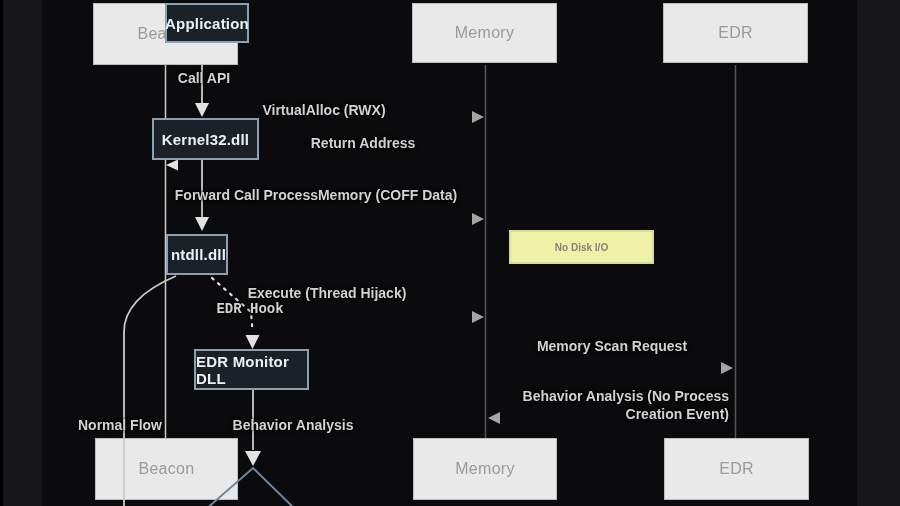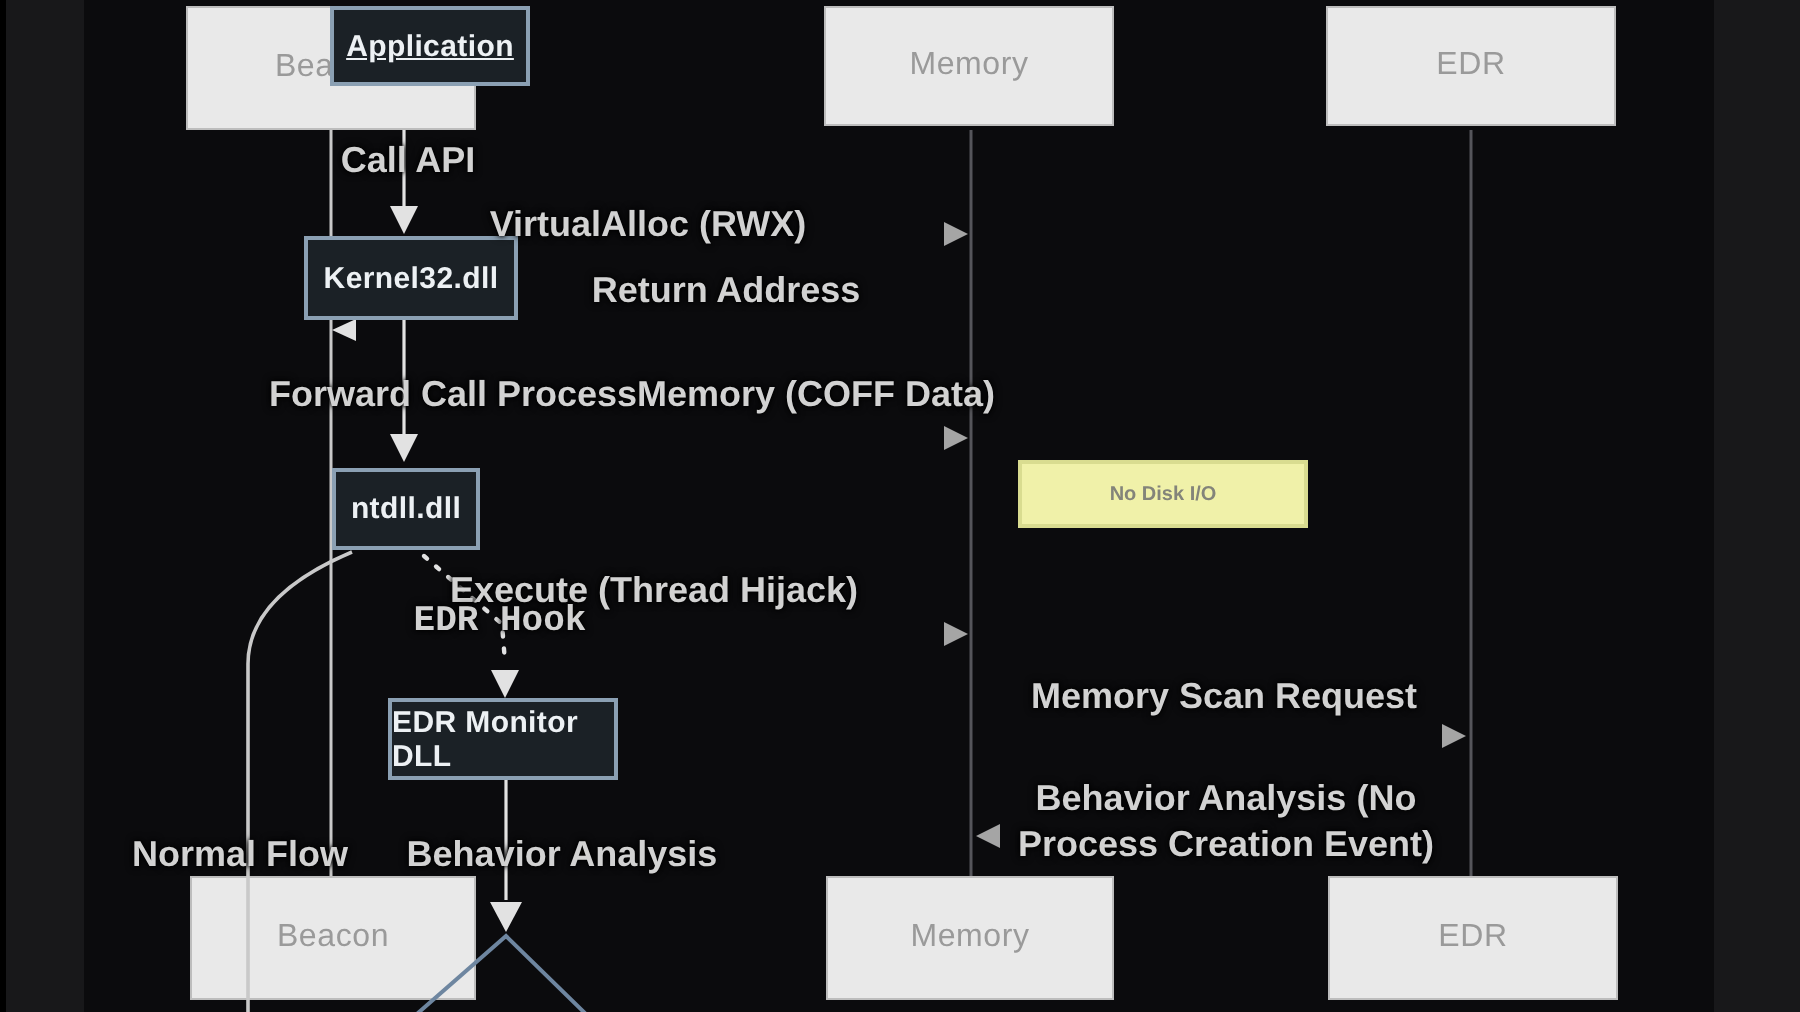--- a/index.html
+++ b/index.html
@@ -31,24 +31,24 @@
   .box-note{
     background:var(--note-fill,#f0f1a9);
     border:2px solid var(--note-border,#d9dc90);
     color:var(--note-text,#83847a);
     font-size:10px;font-weight:700;
   }
 
   .msg{
     position:absolute;transform:translateX(-50%);
     color:var(--label-text,#d2d2d2);
-    font-size:18px;font-weight:700;white-space:nowrap;
+    font-size:14px;font-weight:700;white-space:nowrap;
     text-shadow:0 0 4px #000,0 0 2px #000;
   }
-  .msg-wrap{white-space:normal;text-align:center;line-height:1.28;}
+  .msg-wrap{white-space:normal;text-align:right;line-height:1.28;}
 
   .lifeline{stroke-width:1.5;fill:none;}
   .ll-bright{stroke:var(--line-bright,#b5b5b5);}
   .ll-dim{stroke:var(--line-dim,#55555a);}
   .arrow-line{stroke:var(--line-white,#e2e2e2);stroke-width:1.6;fill:none;}
   .head-white{fill:var(--line-white,#e2e2e2);}
   .head-gray{fill:var(--arrow-gray,#a5a5a5);}
   .dotted{stroke:var(--line-white,#e2e2e2);stroke-width:2.2;fill:none;
           stroke-dasharray:2 6;stroke-linecap:round;}
   .flow-curve{stroke:var(--line-bright,#d6d6d6);stroke-width:1.8;fill:none;}
@@ -92,27 +92,27 @@
   <div class="box box-light" style="left:93px;top:3px;width:145px;height:62px;">
       <span>Beacon</span>
     </div>
   <div class="box box-light" style="left:412px;top:3px;width:145px;height:60px;">
       <span>Memory</span>
     </div>
   <div class="box box-light" style="left:663px;top:3px;width:145px;height:60px;">
       <span>EDR</span>
     </div>
 
-  <div class="box box-dark" style="left:165px;top:3px;width:100px;height:40px;text-decoration:underline;">
+  <div class="box box-dark" style="left:165px;top:3px;width:84px;height:40px;">
       <span>Application</span>
     </div>
   <div class="box box-dark" style="left:152px;top:118px;width:107px;height:42px;">
       <span>Kernel32.dll</span>
     </div>
-  <div class="box box-dark" style="left:166px;top:234px;width:74px;height:41px;">
+  <div class="box box-dark" style="left:166px;top:234px;width:62px;height:41px;justify-content:flex-end;">
       <span>ntdll.dll</span>
     </div>
   <div class="box box-dark" style="left:194px;top:349px;width:115px;height:41px;">
       <span>EDR Monitor DLL</span>
     </div>
 
   <div class="box box-note" style="left:509px;top:230px;width:145px;height:34px;">
       <span>No Disk I/O</span>
     </div>
 
@@ -137,15 +137,15 @@
 
   <div class="msg" style="left:204px;top:70px;">Call API</div>
   <div class="msg" style="left:324px;top:102px;">VirtualAlloc (RWX)</div>
   <div class="msg" style="left:347px;top:135px;padding-left:32px;">Return Address</div>
   <div class="msg" style="left:296px;top:187px;padding-left:40px;">Forward Call ProcessMemory (COFF Data)</div>
   <div class="msg" style="left:327px;top:285px;">Execute (Thread Hijack)</div>
   <div class="msg" style="left:250px;top:301px;font-family:Liberation Mono, monospace;">EDR Hook</div>
   <div class="msg" style="left:612px;top:338px;">Memory Scan Request</div>
   <div class="msg msg-wrap" style="left:613px;top:388px;width:232px;">Behavior Analysis (No Process Creation Event)</div>
   <div class="msg" style="left:120px;top:417px;">Normal Flow</div>
-  <div class="msg" style="left:281px;top:417px;">Behavior Analysis</div>
+  <div class="msg" style="left:293px;top:417px;">Behavior Analysis</div>
 
 </div>
 
 </body></html>

